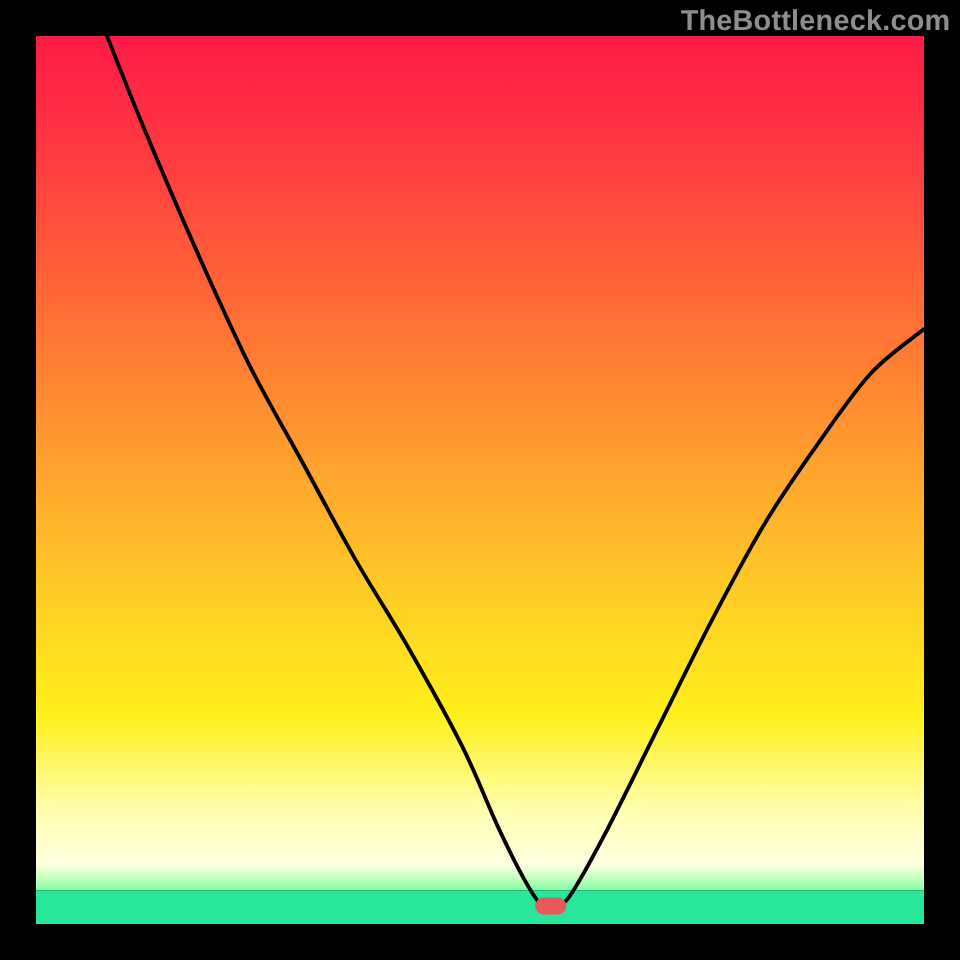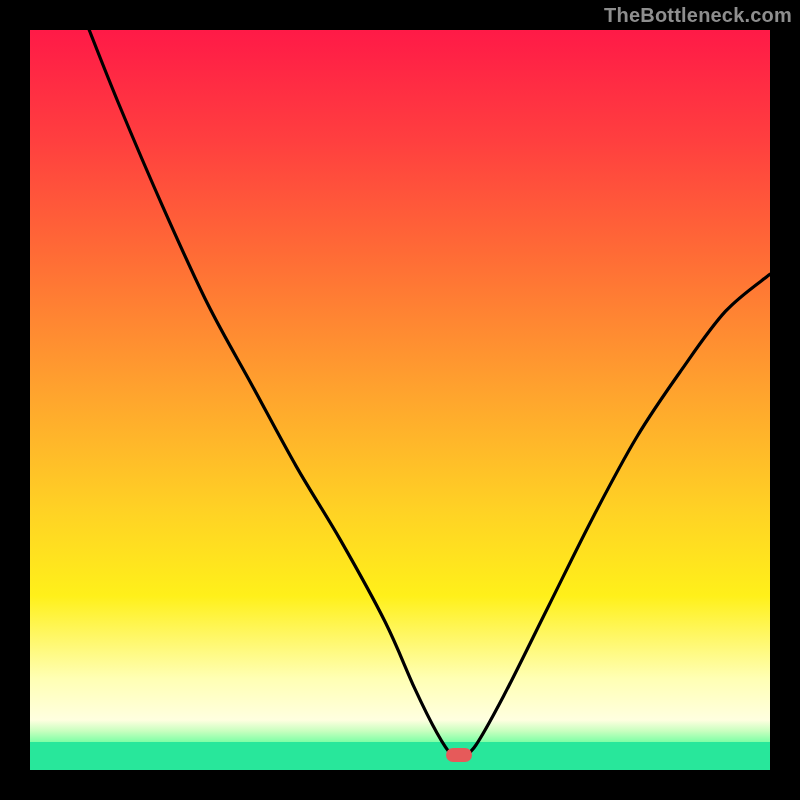--- a/index.html
+++ b/index.html
@@ -79,21 +79,21 @@
     width: 26px;
     height: 14px;
     border-radius: 7px;
     background: #e65a5a;
   }
   .watermark {
     position: absolute;
     top: 4px;
     right: 8px;
     font-family: Arial, Helvetica, sans-serif;
-    font-size: 20px;
+    font-size: 24px;
     font-weight: 600;
     color: #8e8e8e;
     letter-spacing: 0.2px;
     user-select: none;
   }
 </style>
 </head>
 <body>
 
 <div class="frame">

